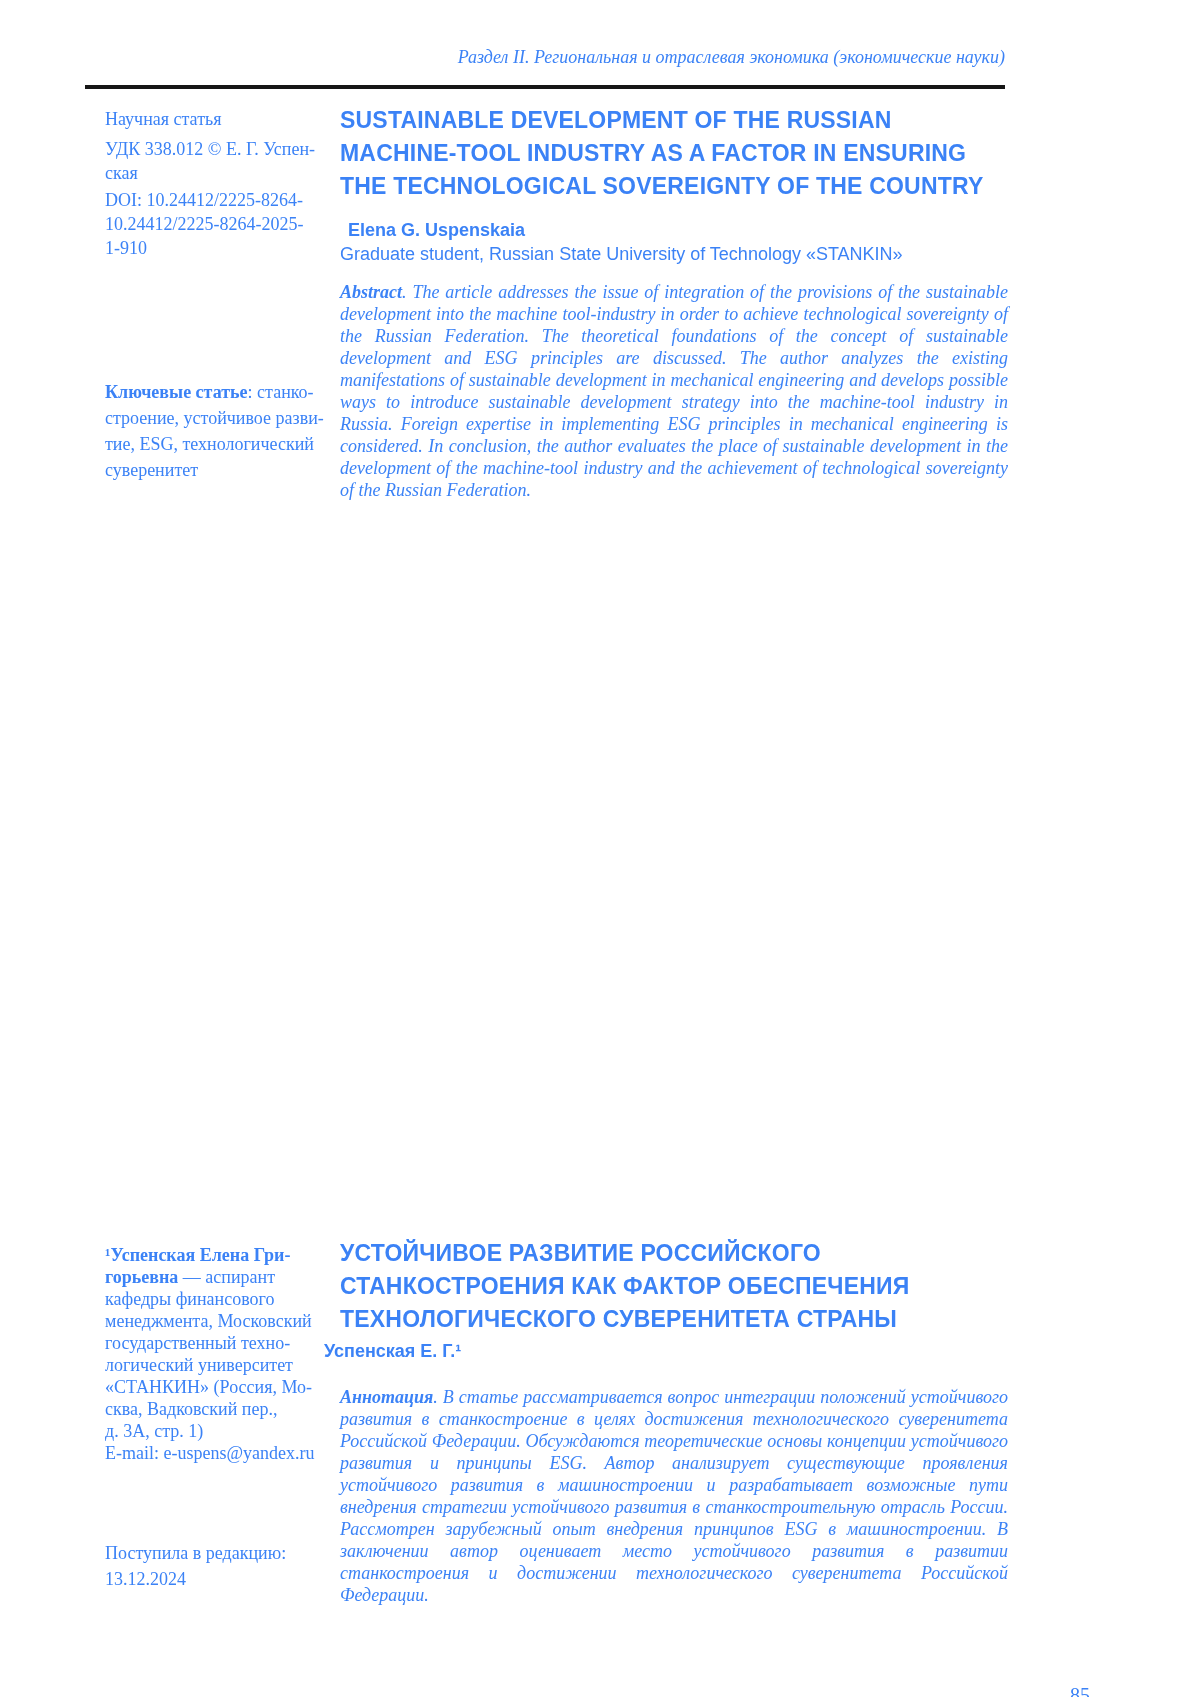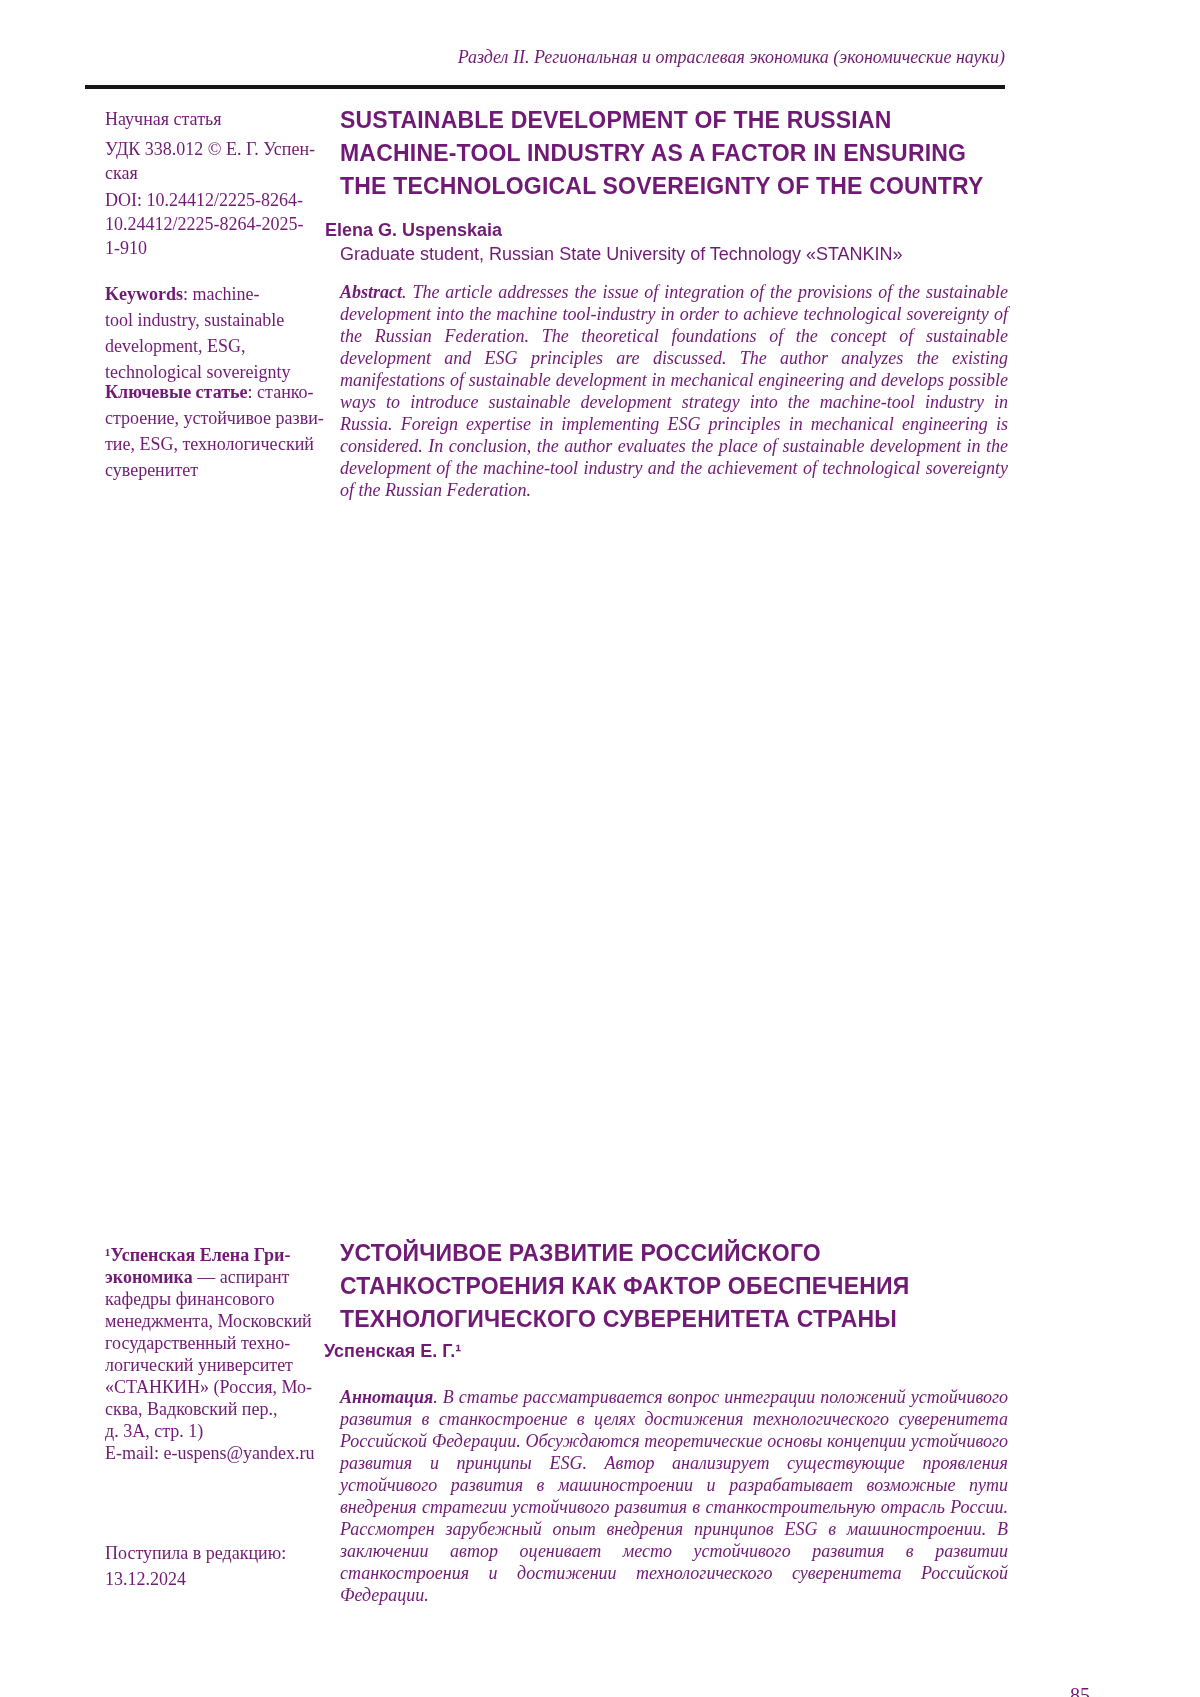--- a/index.html
+++ b/index.html
@@ -1,21 +1,21 @@
 <!DOCTYPE html>
 <html><head>
 <meta charset="utf-8">
 <style>
   html,body{margin:0;padding:0;background:#e8e8e8;}
   .page{
     position:relative;
     width:1200px;height:1697px;
     margin:0 auto;
     background:#ffffff;
-    color:#701a75;
+    color:#3b82f6;
     overflow:hidden;
   }
   .prelines{white-space:pre-line;}
   .serif{font-family:"Liberation Serif","DejaVu Serif",serif;}
 
   .running-header{
     position:absolute;top:46px;left:105px;width:900px;
     text-align:right;
     font:italic 18px/22px "Liberation Serif","DejaVu Serif",serif;
   }
@@ -35,21 +35,21 @@
   .sb-footnote{top:1244px;margin:0;line-height:22px;}
   .sb-received{top:1540px;}
 
   
   .title-en{
     position:absolute;left:340px;top:104px;width:700px;
     font:bold 23px/33px "Liberation Sans","DejaVu Sans",sans-serif;
     letter-spacing:.2px;
   }
   .author-en{
-    position:absolute;left:325px;top:219px;width:670px;
+    position:absolute;left:348px;top:219px;width:670px;
     font:bold 18px/23px "Liberation Sans","DejaVu Sans",sans-serif;
   }
   .affiliation-en{
     position:absolute;left:340px;top:243px;width:670px;
     font:18px/23px "Liberation Sans","DejaVu Sans",sans-serif;
   }
   .abstract{
     position:absolute;left:340px;top:281px;width:668px;
     font:italic 18px/22px "Liberation Serif","DejaVu Serif",serif;
     text-align:justify;margin:0;
@@ -83,40 +83,36 @@
   <div class="running-header serif">Раздел II. Региональная и отраслевая экономика (экономические науки)</div>
   <div class="header-rule"></div>
 
   <div class="sb sb-article-type">Научная статья</div>
   <div class="sb sb-udc prelines">УДК 338.012 © Е. Г. Успен-
 ская</div>
   <div class="sb sb-doi prelines">DOI: 10.24412/2225-8264-
 10.24412/2225-8264-2025-
 1-910</div>
 
-  <p class="sb sb-kw-en prelines"><b>Keywords</b><span>: machine-
-tool industry, sustainable
-development, ESG,
-technological sovereignty</span></p>
 
   <p class="sb sb-kw-ru prelines"><b>Ключевые статье</b><span>: станко-
 строение, устойчивое разви-
 тие, ESG, технологический
 суверенитет</span></p>
 
   <div class="title-en prelines">SUSTAINABLE DEVELOPMENT OF THE RUSSIAN
 MACHINE-TOOL INDUSTRY AS A FACTOR IN ENSURING
 THE TECHNOLOGICAL SOVEREIGNTY OF THE COUNTRY</div>
   <div class="author-en">Elena G. Uspenskaia</div>
   <div class="affiliation-en">Graduate student, Russian State University of Technology «STANKIN»</div>
 
   <p class="abstract"><b>Abstract</b><span>. The article addresses the issue of integration of the provisions of the sustainable development into the machine tool-industry in order to achieve technological sovereignty of the Russian Federation. The theoretical foundations of the concept of sustainable development and ESG principles are discussed. The author analyzes the existing manifestations of sustainable development in mechanical engineering and develops possible ways to introduce sustainable development strategy into the machine-tool industry in Russia. Foreign expertise in implementing ESG principles in mechanical engineering is considered. In conclusion, the author evaluates the place of sustainable development in the development of the machine-tool industry and the achievement of technological sovereignty of the Russian Federation.</span></p>
 
   <p class="sb sb-footnote prelines"><b>¹Успенская Елена Гри-
-экономика</b><span> — аспирант
+горьевна</b><span> — аспирант
 кафедры финансового
 менеджмента, Московский
 государственный техно-
 логический университет
 «СТАНКИН» (Россия, Мо-
 сква, Вадковский пер.,
 д. 3А, стр. 1)
 E-mail: e-uspens@yandex.ru</span></p>
 
   <div class="sb sb-received prelines">Поступила в редакцию:

